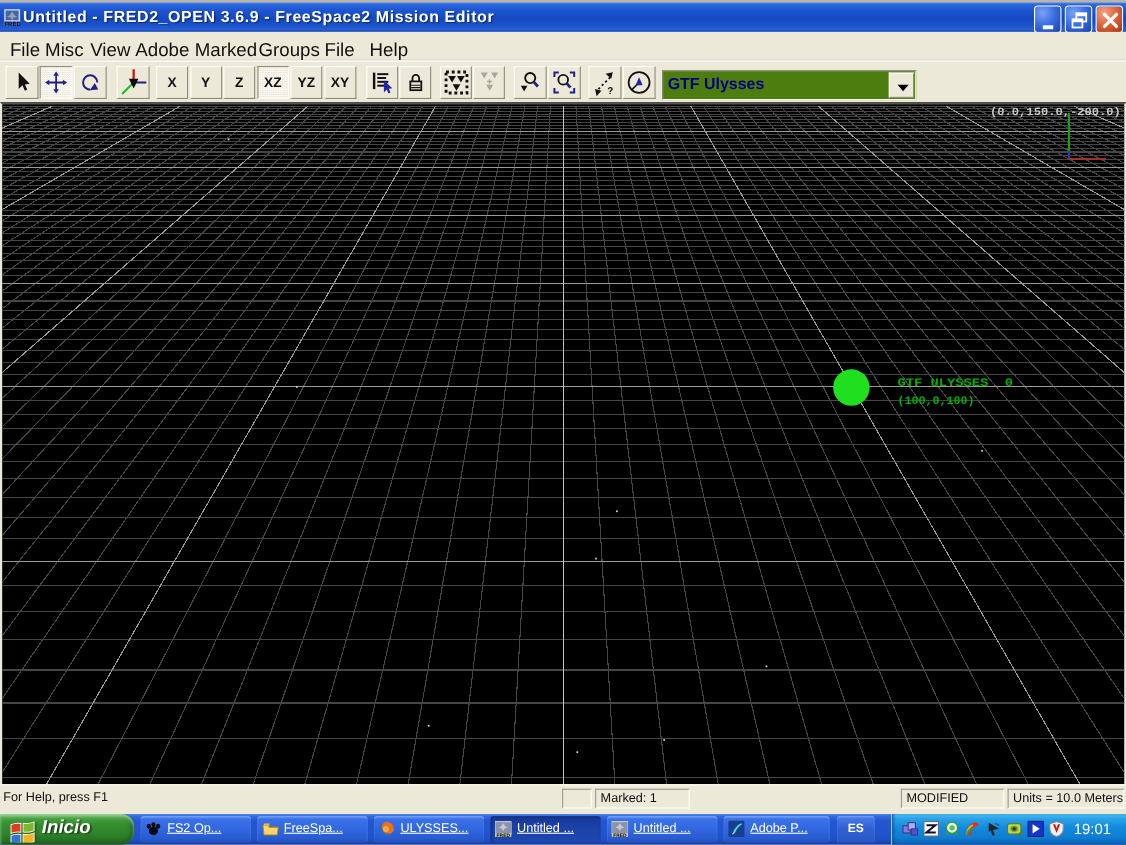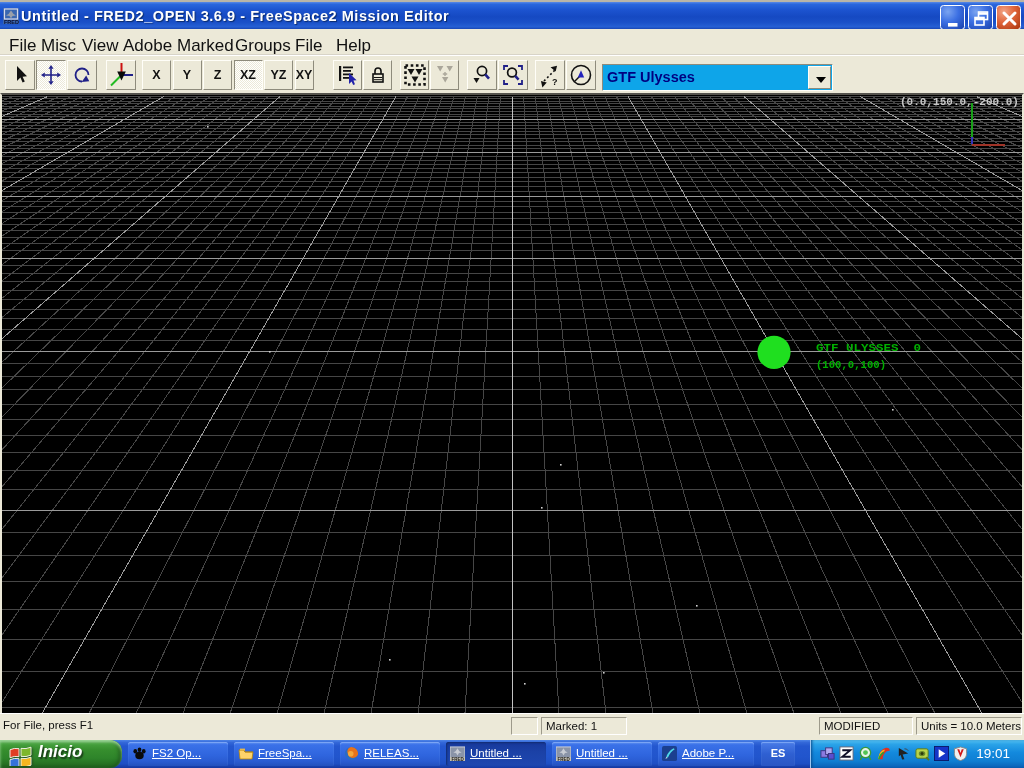--- a/index.html
+++ b/index.html
@@ -18,21 +18,21 @@
 .mi { position:absolute; top:7px; font-size:17px; color:#111; }
 #toolbar { position:absolute; left:0; top:55px; width:1024px; height:38px; background:#ece9d8;
   border-top:1px solid #fff; }
 .tb { position:absolute; top:4px; height:30px; background:#ece9d8;
   border:1px solid; border-color:#fffef8 #8e8b7c #8e8b7c #fffef8;
   display:flex; align-items:center; justify-content:center; }
 .tb.chk { border-color:#8e8b7c #fffef8 #fffef8 #8e8b7c;
   background-image:conic-gradient(#fff 90deg,#ece9d8 90deg 180deg,#fff 180deg 270deg,#ece9d8 270deg);
   background-size:2px 2px; }
 .bl { font-size:12.5px; font-weight:bold; color:#111; }
-#combo { position:absolute; left:602px; top:8px; width:231px; height:27px; background:#0ea5e9;
+#combo { position:absolute; left:602px; top:8px; width:231px; height:27px; background:#4d7c0f;
   border:1px solid; border-color:#8e8b7c #fffef8 #fffef8 #8e8b7c; }
 #combo .ct { position:absolute; left:4px; top:4px; font-size:14.5px; font-weight:bold; color:#000080; }
 #combo .cb { position:absolute; right:1px; top:1px; width:23px; height:23px; background:#ece9d8;
   border:1px solid; border-color:#fffef8 #8e8b7c #8e8b7c #fffef8; }
 #combo .cb:after { content:""; position:absolute; left:6.5px; top:10px; border:5px solid transparent;
   border-top:6px solid #000; border-bottom:none; }
 #viewport { position:absolute; left:0; top:93px; width:1024px; height:620px; background:#000;
   border-left:2px solid #ece9d8; border-right:2px solid #ece9d8; border-top:2px solid #55534d; }
 #statusbar { position:absolute; left:0; top:713px; width:1024px; height:27px; background:#ece9d8;
   border-top:1px solid #fff; font-size:11.5px; color:#111; }
@@ -136,21 +136,21 @@
       </div>
 <div class="tb" style="left:203.0px;width:29px">
         <span class="bl">Z</span>
       </div>
 <div class="tb chk" style="left:233.5px;width:29px">
         <span class="bl">XZ</span>
       </div>
 <div class="tb" style="left:264.0px;width:29px">
         <span class="bl">YZ</span>
       </div>
-<div class="tb" style="left:294.5px;width:19px">
+<div class="tb" style="left:294.5px;width:29px">
         <span class="bl">XY</span>
       </div>
 <div class="tb" style="left:333px;width:29px">
         <svg width="24" height="24" viewBox="0 0 24 24">
           <g fill="#111">
             <rect x="3" y="3" width="2.2" height="15"></rect>
             <rect x="7" y="3.5" width="10" height="1.8"></rect>
             <rect x="7" y="7" width="8" height="1.8"></rect>
             <rect x="7" y="10.5" width="10" height="1.8"></rect>
             <rect x="7" y="14" width="7" height="1.8"></rect>
@@ -240,21 +240,21 @@
 <text x="816" y="367.5" font-size="10.5" fill="#00b000" textLength="70" lengthAdjust="spacingAndGlyphs">(100,0,100)</text>
 </g>
 <g shape-rendering="crispEdges">
 <path d="M972 103V137" stroke="#18a018" stroke-width="1.6" fill="none"></path>
 <path d="M972 137V144" stroke="#3333bb" stroke-width="1.6" fill="none"></path>
 <path d="M972 144.5H1005" stroke="#a03428" stroke-width="2" fill="none"></path>
 </g>
 </svg>
     </div>
 <div id="statusbar">
-  <span style="position:absolute;left:3px;top:5px">For File, press F1</span>
+  <span style="position:absolute;left:3px;top:5px">For Help, press F1</span>
   <span class="sp" style="left:511px;width:27px"></span>
   <span class="sp" style="left:541px;width:86px">Marked: 1</span>
   <span class="sp" style="left:819px;width:94px">MODIFIED</span>
   <span class="sp" style="left:916px;width:106px">Units = 10.0 Meters</span>
 </div>
 <div id="taskbar">
   <div id="startbtn">
         <svg width="25" height="23" viewBox="0 0 25 23">
           <g transform="skewY(-7) translate(0,3)">
             <path d="M2 4 Q6 2.5 11 4 L11 12 Q6 10.5 2 12 Z" fill="#e03e23" stroke="#f5f5ea" stroke-width="0.9"></path>
@@ -283,21 +283,21 @@
           <rect x="2" y="2.6" width="5" height="2" fill="#e8b84a"></rect>
         </svg>
         <span>FreeSpa...</span>
       </div>
       <div class="titem" style="left:340px;width:100px">
         <svg class="ti" width="15" height="15" viewBox="0 0 16 16">
           <circle cx="8" cy="8" r="7" fill="#2a6bc4"></circle>
           <path d="M8 1 a7 7 0 0 1 6.8 8.6 a6 6 0 0 1 -5 3.2 a5.5 5.5 0 0 1 -5.4 -4 a5 5 0 0 1 3.6 -7.8 Z" fill="#e8731a"></path>
           <circle cx="7.2" cy="8.2" r="3" fill="#f4a83c"></circle>
         </svg>
-        <span>RELEAS...</span>
+        <span>ULYSSES...</span>
       </div>
       <div class="titem prs" style="left:446px;width:100px">
         <svg class="ti" width="15" height="15" viewBox="0 0 16 16">
           <rect width="16" height="12" y="1" fill="#8a94a8" stroke="#d0d4dc" stroke-width="1"></rect>
           <path d="M8 2.5 L10 5.5 L12.5 7 L9.5 7.5 L8 10 L6.5 7.5 L3.5 7 L6 5.5 Z" fill="#c8ccd4"></path>
           <rect y="12" width="16" height="4" fill="#c6c2b4"></rect>
           <text x="1.5" y="15.8" font-size="4.8" font-weight="bold" font-family="Liberation Sans" fill="#111">FRED</text>
         </svg>
         <span>Untitled ...</span>
       </div>

